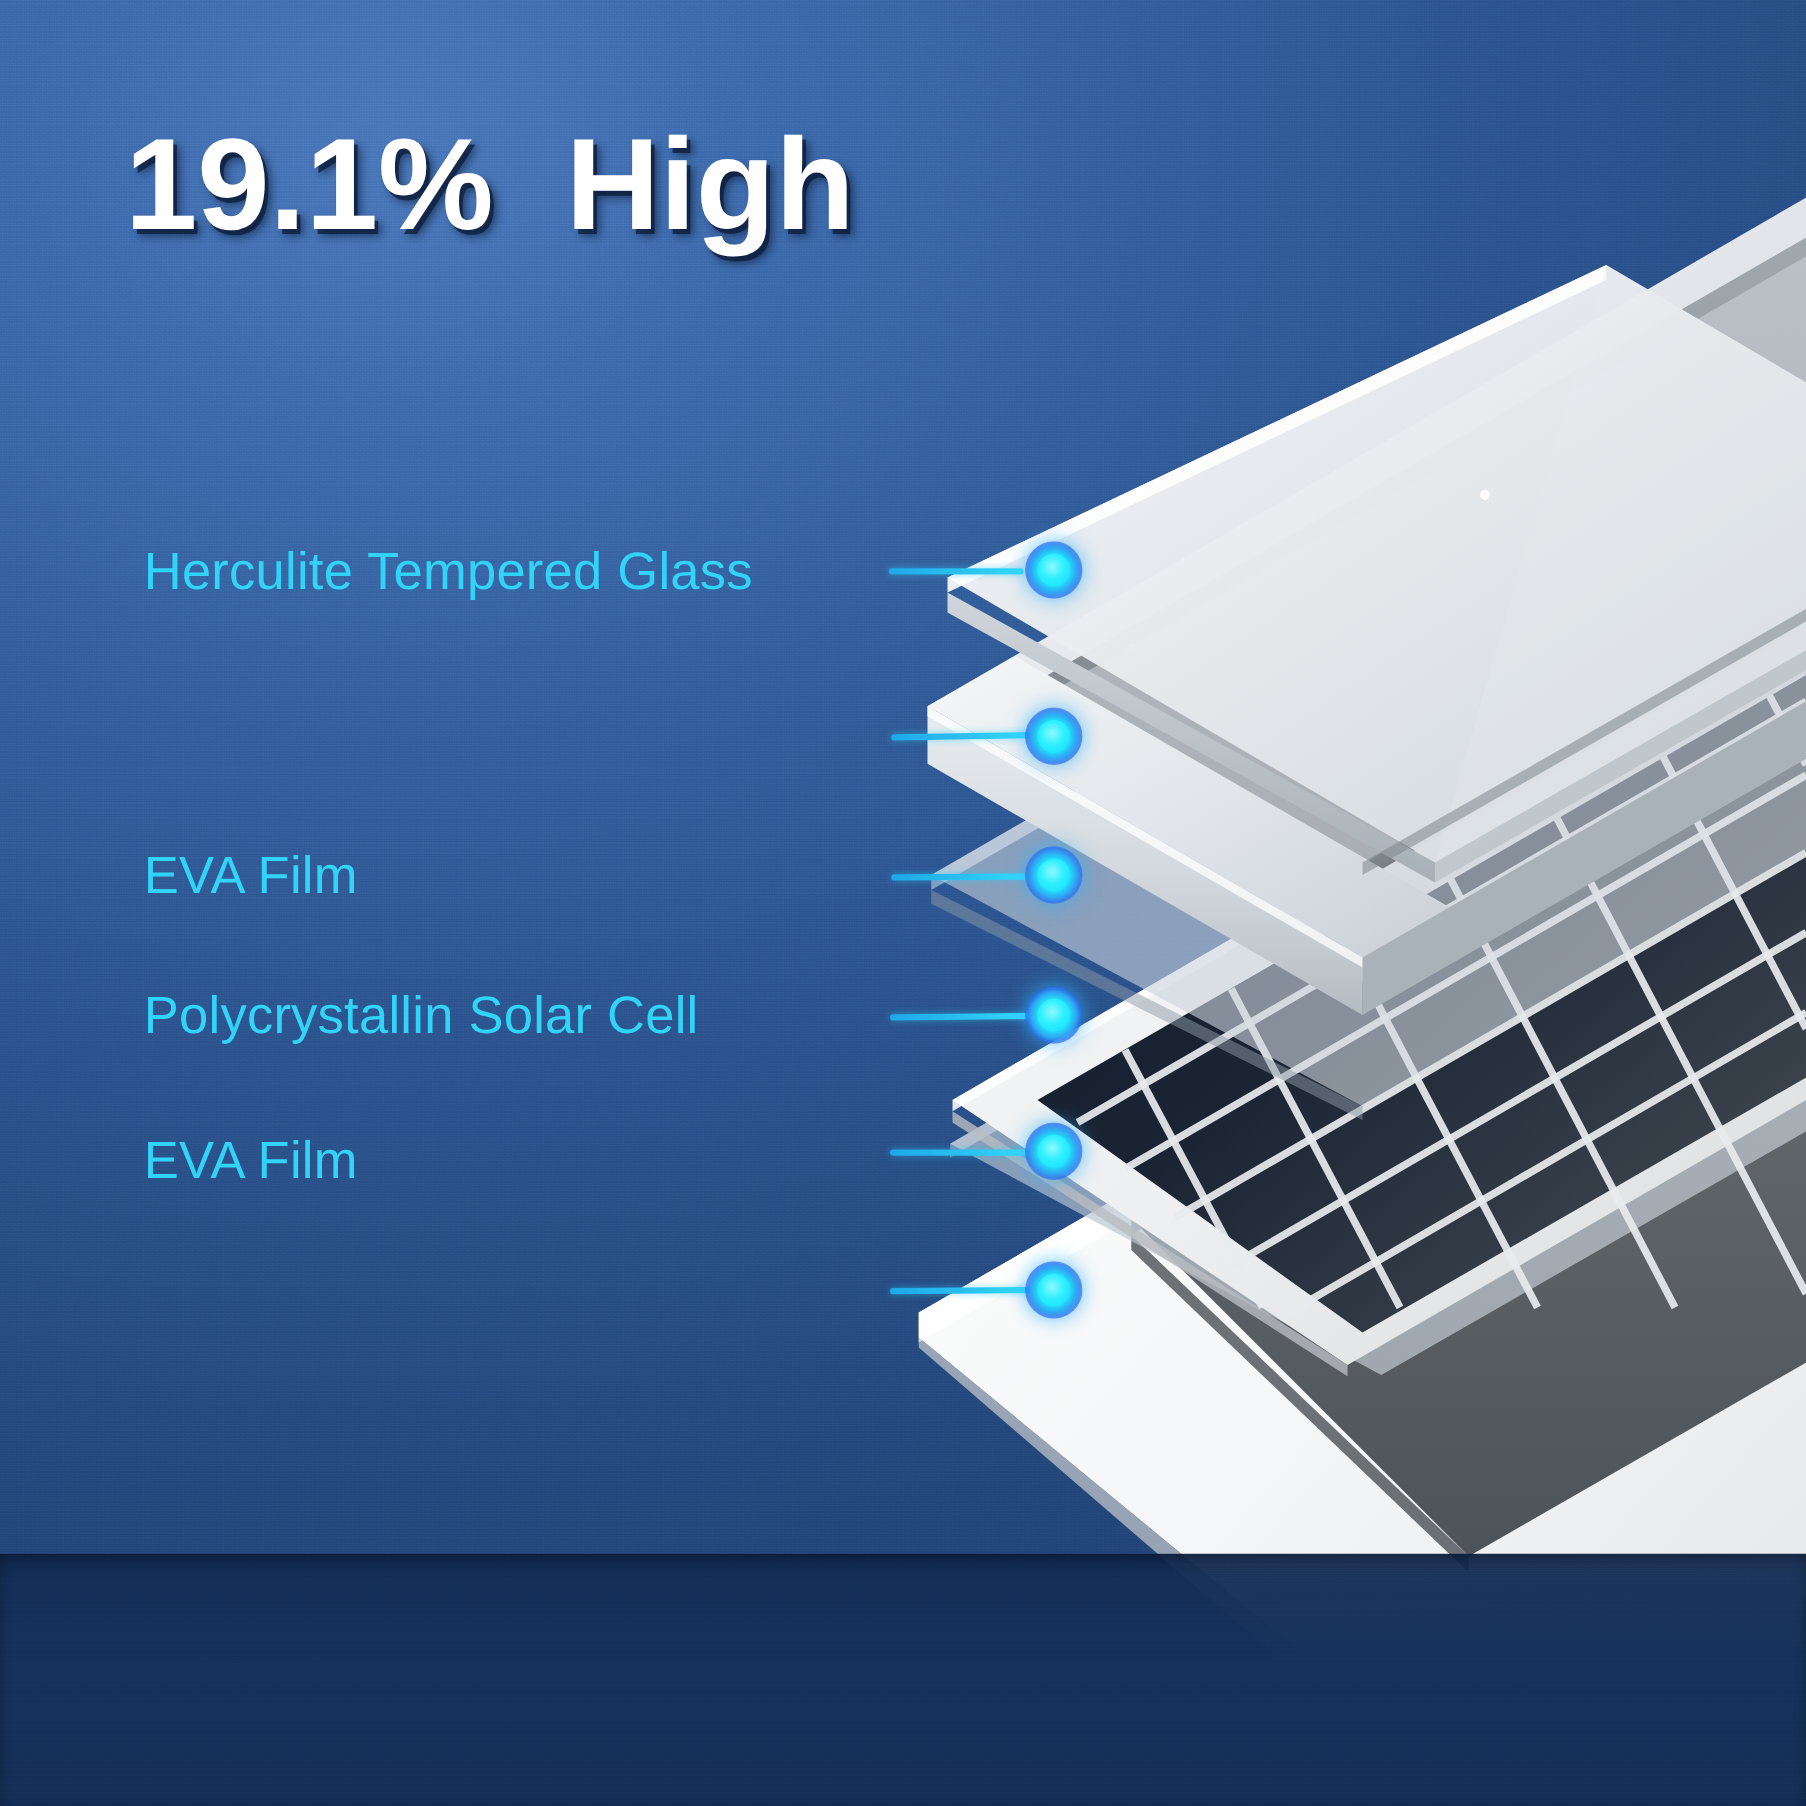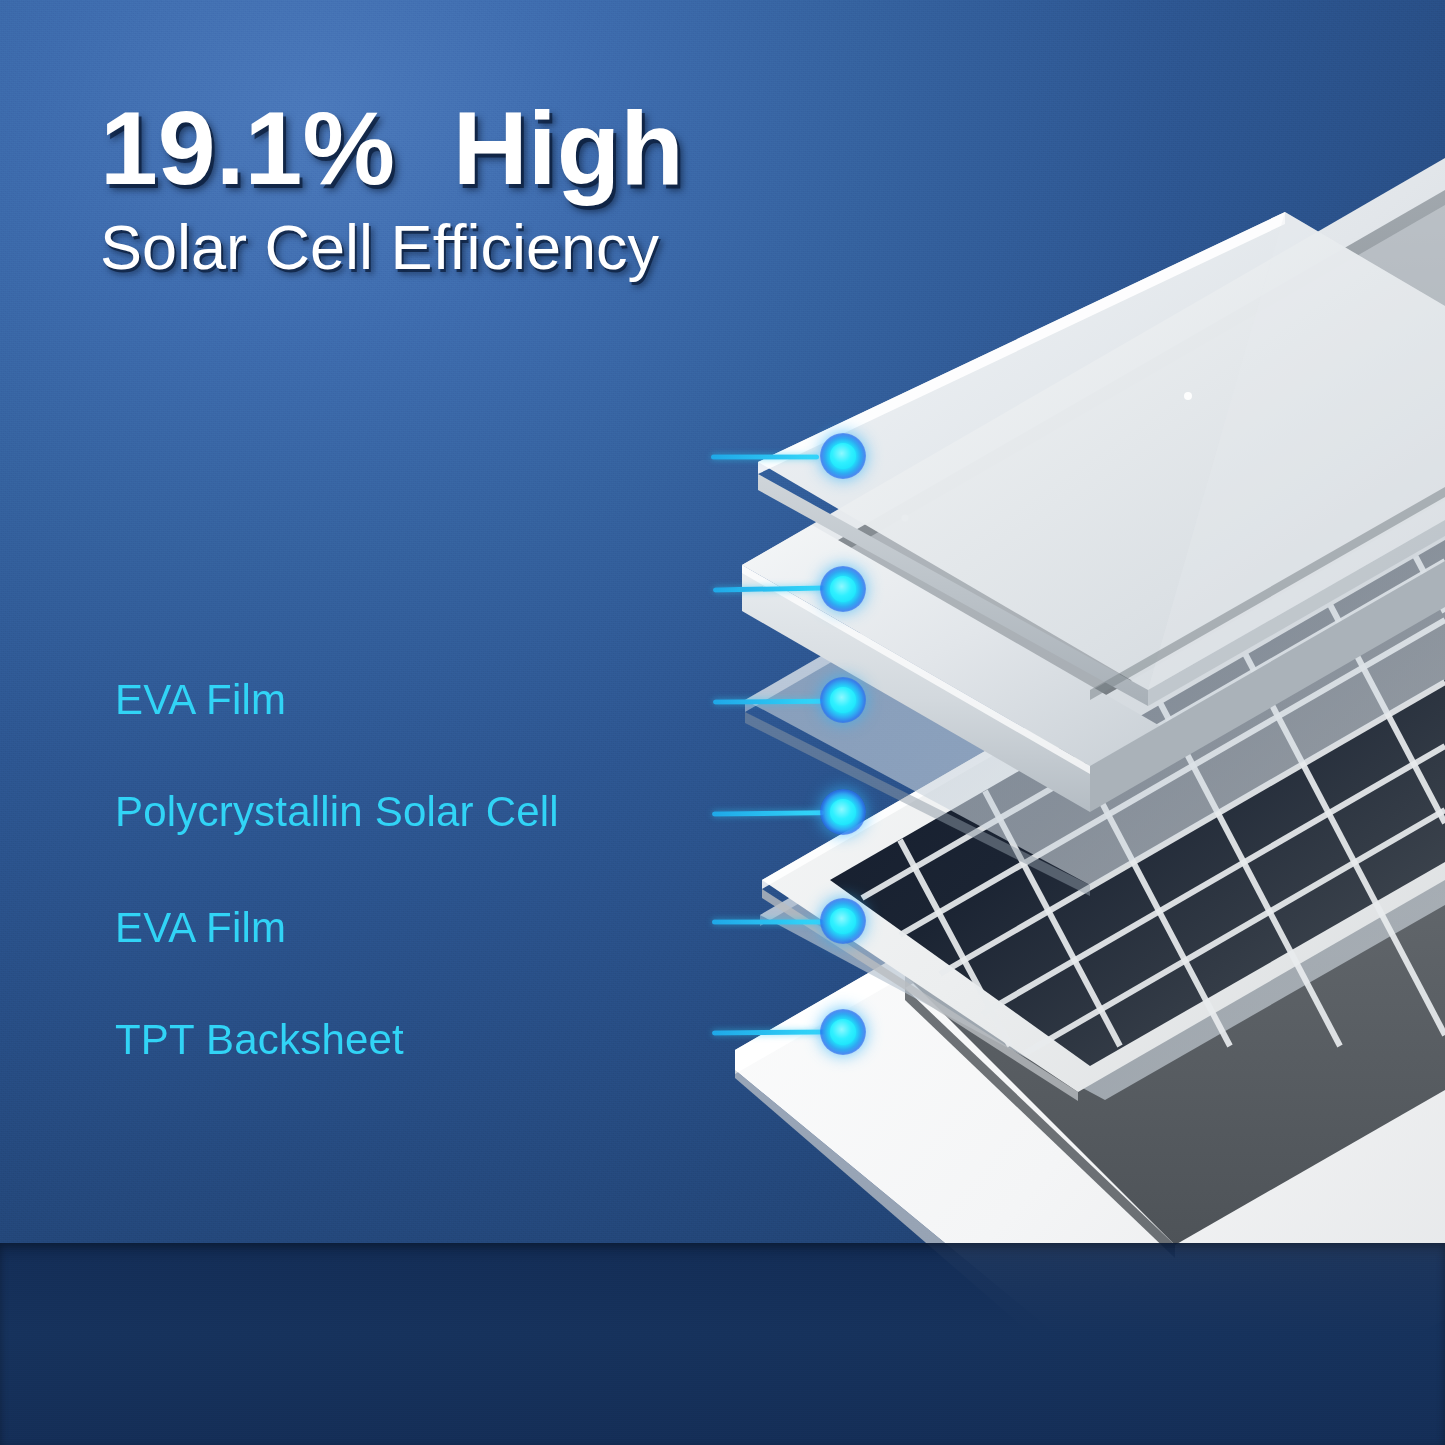--- a/index.html
+++ b/index.html
@@ -289,38 +289,37 @@
       <polygon points="1148,690 1445,520 1445,536 1148,706" fill="#bcc3c9" opacity=".85"></polygon>
 
       <polygon points="1148,690 1445,520 1445,306 1285,212" fill="#e8ecef" opacity=".30"></polygon>
       <polygon points="1090,690 1445,487 1445,497 1090,700" fill="#7e868d" opacity=".55"></polygon>
       <circle cx="1188" cy="396" r="4" fill="#ffffff" opacity=".9"></circle>
     </g>
   </svg>
 
   <div class="headline">
     <div class="line1">19.1%  High</div>
-    <div class="line2">Solar Cell Efficiency</div>
   </div>
 
   <div class="callouts" id="callouts">
+      <div class="callout-label" style="left: 115px; top: 457px;">Herculite Tempered Glass</div>
       <div class="leader tilt" style="left: 711px; top: 457px; width: 108px; transform: translateY(-50%) rotate(0deg);"></div>
       <div class="dot" style="left: 843px; top: 456px;"></div>
       <div class="leader tilt" style="left: 713px; top: 590px; width: 112px; transform: translateY(-50%) rotate(-1deg);"></div>
       <div class="dot" style="left: 843px; top: 589px;"></div>
       <div class="callout-label" style="left: 115px; top: 700px;">EVA Film</div>
       <div class="leader tilt" style="left: 713px; top: 702px; width: 110px; transform: translateY(-50%) rotate(-0.4deg);"></div>
       <div class="dot" style="left: 843px; top: 700px;"></div>
       <div class="callout-label" style="left: 115px; top: 812px;">Polycrystallin Solar Cell</div>
       <div class="leader tilt" style="left: 712px; top: 814px; width: 112px; transform: translateY(-50%) rotate(-0.6deg);"></div>
       <div class="dot" style="left: 843px; top: 812px;"></div>
       <div class="callout-label" style="left: 115px; top: 928px;">EVA Film</div>
       <div class="leader tilt" style="left: 712px; top: 922px; width: 112px; transform: translateY(-50%) rotate(0deg);"></div>
       <div class="dot" style="left: 843px; top: 921px;"></div>
-      <div class="callout-label" style="left: 115px; top: 1040px;">TPT Backsheet</div>
       <div class="leader tilt" style="left: 712px; top: 1033px; width: 114px; transform: translateY(-50%) rotate(-0.5deg);"></div>
       <div class="dot" style="left: 843px; top: 1032px;"></div>
     </div>
 
   <div class="bg-bottom">
     <div class="bg-bottom-noise"></div>
   </div>
 </div>
 
 </body></html>

